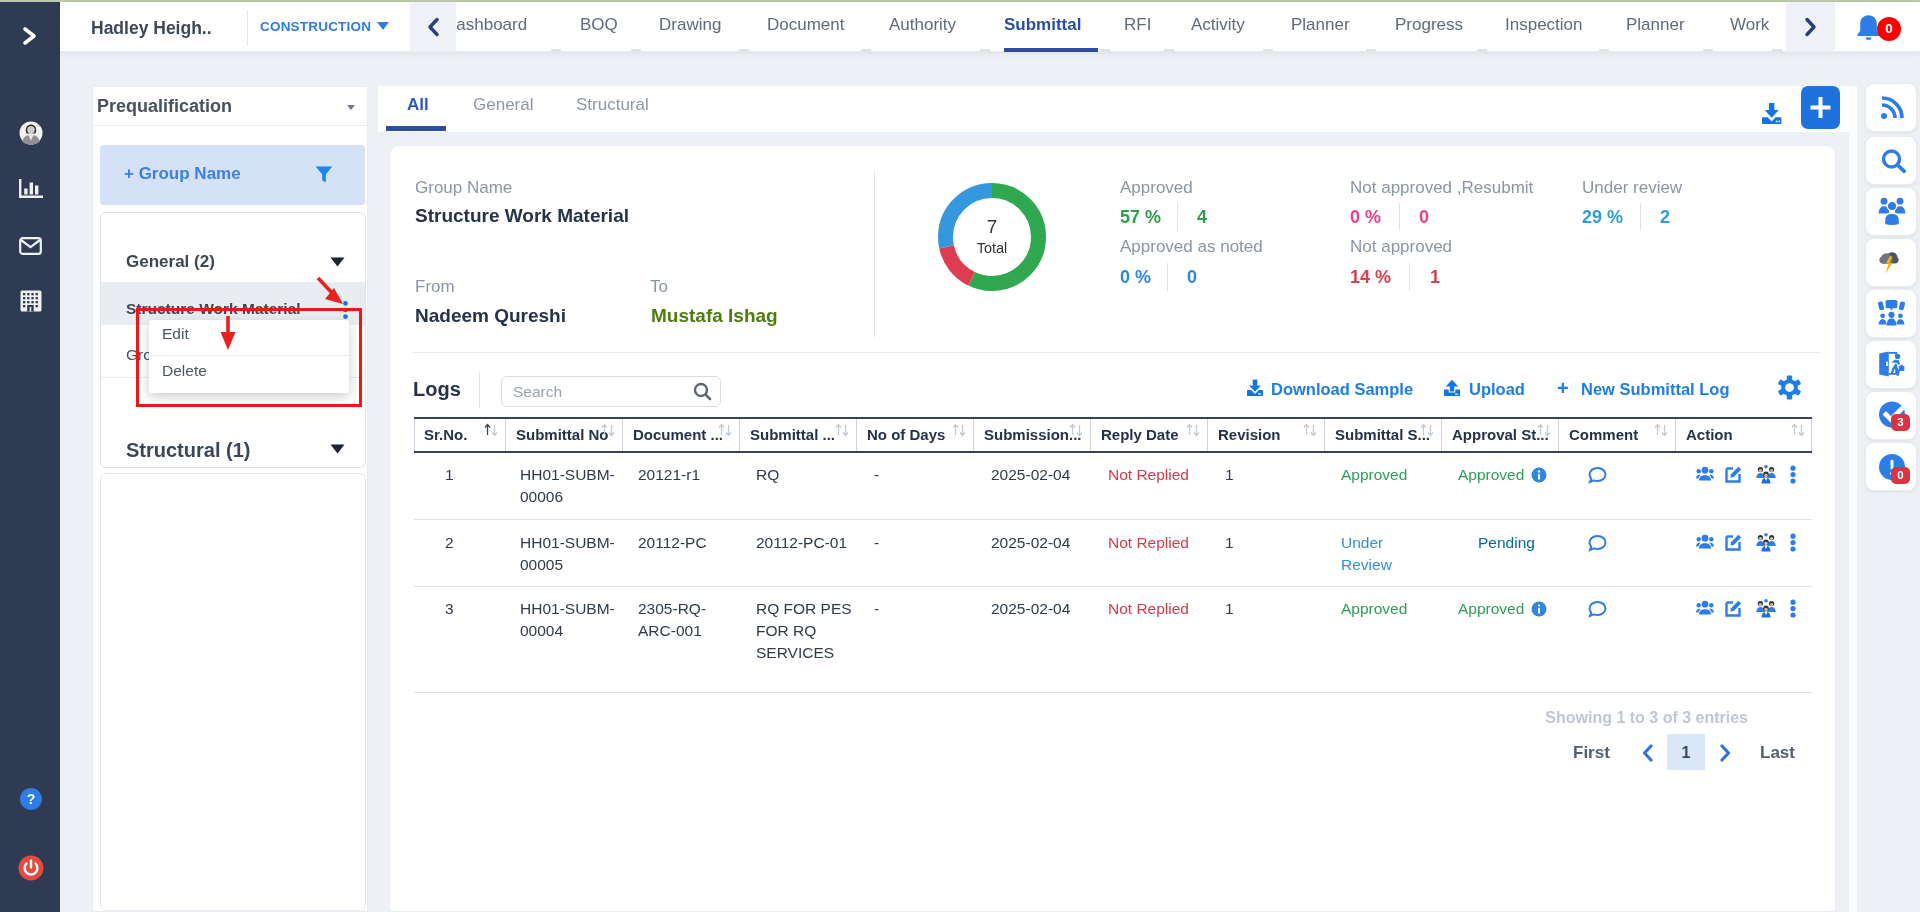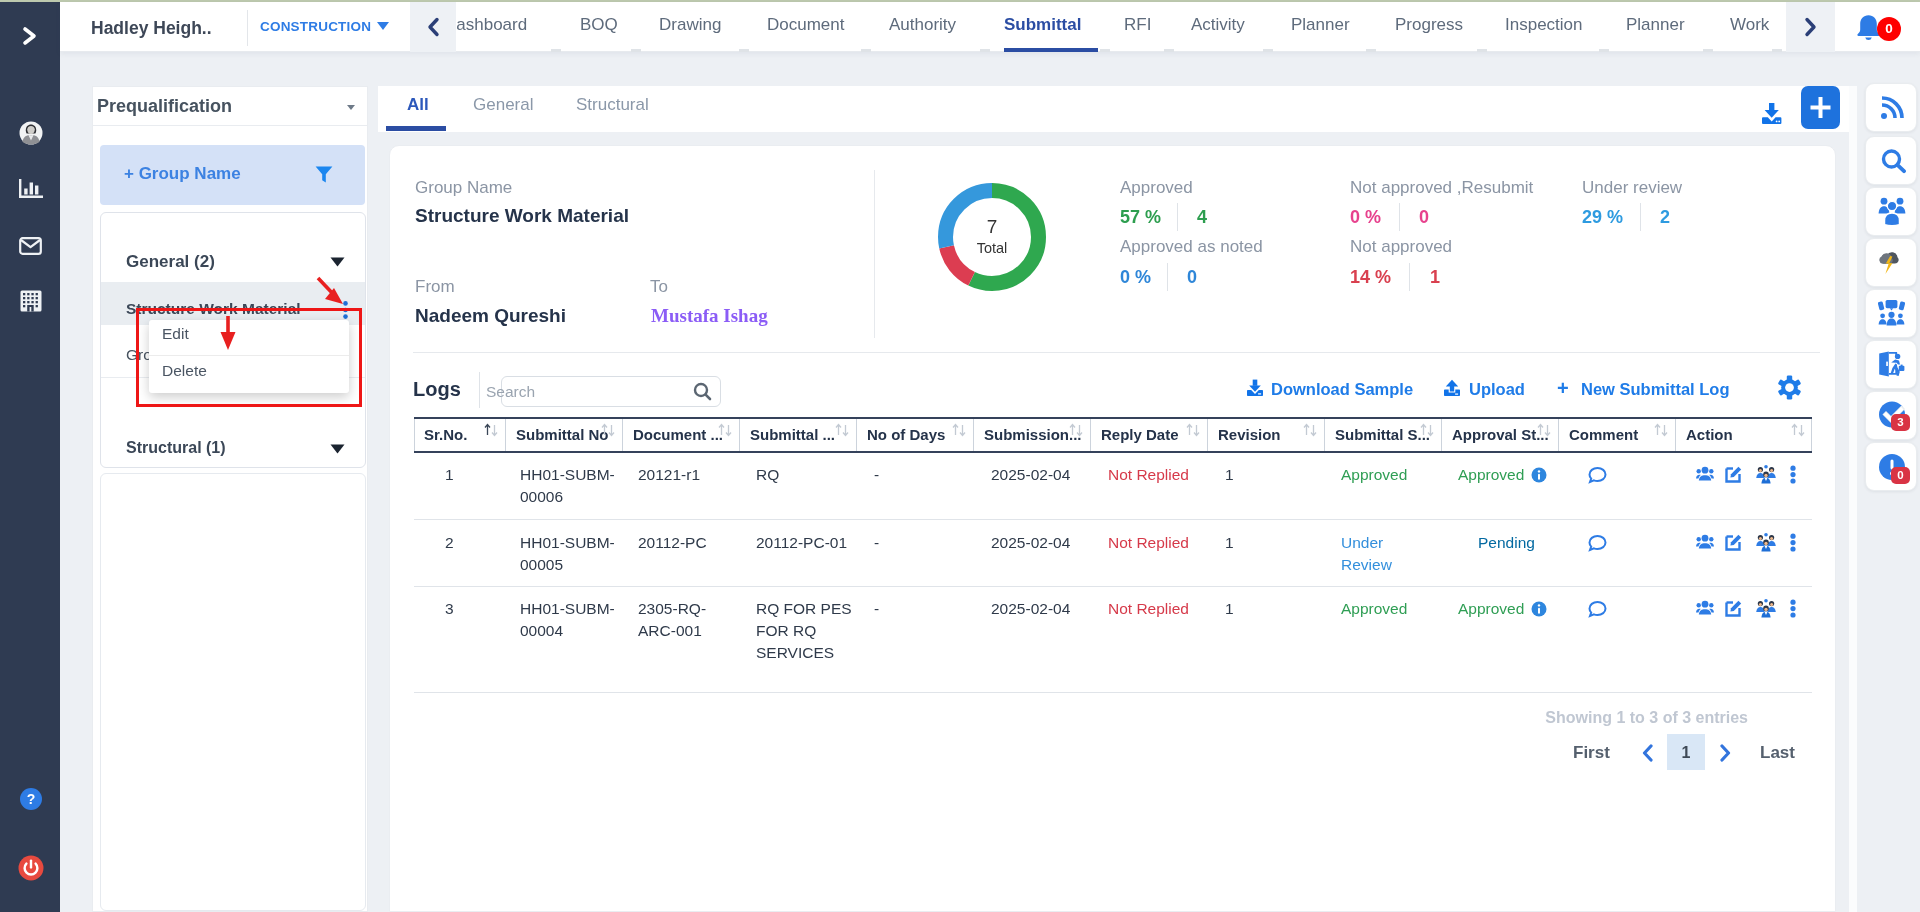--- a/index.html
+++ b/index.html
@@ -207,21 +207,21 @@
   </svg>
 <div class="abs" style="left:101px;top:282px;width:264px;height:43px;background:#e9edf1;"></div>
 <div class="abs" style="left:126px;top:300px;font-size:15.5px;font-weight:bold;color:#3b4757;">Structure Work Material</div>
 <svg class="abs" style="left:343px;top:301px;" width="5" height="18" viewBox="0 0 5 18">
     <circle cx="2.5" cy="2.4" r="2.3" fill="#1f6fd6"></circle>
     <circle cx="2.5" cy="9" r="2.3" fill="#1f6fd6"></circle>
     <circle cx="2.5" cy="15.6" r="2.3" fill="#1f6fd6"></circle>
   </svg>
 <div class="abs" style="left:126px;top:346px;font-size:15.5px;color:#47525f;">Group 1</div>
 <div class="abs" style="left:101px;top:377px;width:264px;height:1px;background:#e9ecf0;"></div>
-<div class="abs" style="left:126px;top:439px;font-size:16px;font-weight:bold;color:#3b4757;">Structural (1)</div>
+<div class="abs" style="left:126px;top:439px;font-size:20px;font-weight:bold;color:#3b4757;">Structural (1)</div>
 <svg class="abs" style="left:330px;top:444px;" width="15" height="10" viewBox="0 0 15 10">
     <path d="M0.5 0.5 L14.5 0.5 L7.5 9.5 Z" fill="#1b2430"></path>
   </svg>
 
 <div class="abs" style="left:100px;top:473px;width:266px;height:438px;border:1px solid #e6eaef;border-radius:6px;background:#fff;"></div>
 
 <div class="abs" id="tabstrip" style="left:378px;top:86px;width:1472px;height:46px;background:#ffffff;"></div>
 <div class="abs" style="left:407px;top:95px;font-size:17px;font-weight:bold;color:#2c58bb;">All</div>
 <div class="abs" style="left:386px;top:126px;width:60px;height:5px;background:#2b4da3;"></div>
 <div class="abs" style="left:473px;top:95px;font-size:17px;color:#8b98a9;">General</div>
@@ -240,21 +240,21 @@
     <path d="M12.5 3 L12.5 24 M2.5 13.5 L22.5 13.5" stroke="#ffffff" stroke-width="4"></path>
   </svg>
 
 <div class="abs" id="maincard" style="left:389px;top:145px;width:1447px;height:767px;background:#ffffff;border:1px solid #eaedf1;border-radius:10px 10px 0 0;"></div>
 
 <div class="abs" style="left:415px;top:178px;font-size:17px;color:#8b95a4;">Group Name</div>
 <div class="abs" style="left:415px;top:205px;font-size:19px;font-weight:bold;color:#25334a;">Structure Work Material</div>
 <div class="abs" style="left:415px;top:277px;font-size:17px;color:#8b95a4;">From</div>
 <div class="abs" style="left:415px;top:305px;font-size:19px;font-weight:bold;color:#25334a;">Nadeem Qureshi</div>
 <div class="abs" style="left:650px;top:277px;font-size:17px;color:#8b95a4;">To</div>
-<div class="abs" style="left:651px;top:305px;font-size:19px;font-weight:bold;color:#8b5cf6;font-family:Liberation Serif, serif;">Mustafa Ishag</div>
+<div class="abs" style="left:651px;top:305px;font-size:19px;font-weight:bold;color:#4d7c0f;">Mustafa Ishag</div>
 <div class="abs" style="left:874px;top:170px;width:1px;height:168px;background:#e6e9ed;"></div>
 
 <svg class="abs" style="left:938px;top:183px;" width="108" height="108" viewBox="0 0 108 108">
   <g transform="rotate(-90 54 54)">
     <circle cx="54" cy="54" r="46.5" fill="none" stroke="#2fa84f" stroke-width="15" stroke-dasharray="166.96 125.24" stroke-dashoffset="0"></circle>
     <circle cx="54" cy="54" r="46.5" fill="none" stroke="#dc3d51" stroke-width="15" stroke-dasharray="41.74 250.46" stroke-dashoffset="-166.96"></circle>
     <circle cx="54" cy="54" r="46.5" fill="none" stroke="#3598dc" stroke-width="15" stroke-dasharray="83.5 208.7" stroke-dashoffset="-208.7"></circle>
   </g>
   <text x="54" y="50" text-anchor="middle" font-size="19" fill="#333333">7</text>
   <text x="54" y="70" text-anchor="middle" font-size="14.5" fill="#333333">Total</text>
@@ -280,21 +280,21 @@
   <div class="abs" style="left:1582px;top:178px;font-size:17px;color:#8b95a4;">Under review</div>
   <div class="abs" style="left:1582px;top:207px;font-size:18px;font-weight:bold;color:#2e9be0;">29 %</div>
   <div class="abs" style="left:1640px;top:203px;width:1px;height:28px;background:#dfe3e8;"></div>
   <div class="abs" style="left:1660px;top:207px;font-size:18px;font-weight:bold;color:#2e9be0;">2</div>
 </div>
 <div class="abs" style="left:413px;top:352px;width:1407px;height:1px;background:#e6e9ed;"></div>
 
 <div class="abs" style="left:413px;top:378px;font-size:20px;font-weight:bold;color:#25334a;">Logs</div>
 <div class="abs" style="left:479px;top:372px;width:1px;height:36px;background:#dfe3e8;"></div>
 <div class="abs" style="left:501px;top:376px;width:220px;height:31px;border:1px solid #d9dee4;border-radius:6px;background:#fff;"></div>
-<div class="abs" style="left:486px;top:383px;font-size:15.5px;color:#9aa4b0;">Search</div>
+<div class="abs" style="left:513px;top:383px;font-size:15.5px;color:#9aa4b0;">Search</div>
 <svg class="abs" style="left:693px;top:382px;" width="19" height="19" viewBox="0 0 19 19">
     <circle cx="8" cy="8" r="6" fill="none" stroke="#5b6672" stroke-width="2.4"></circle>
     <path d="M12.6 12.6 L17 17" stroke="#5b6672" stroke-width="2.6" stroke-linecap="round"></path>
   </svg>
 <div id="logbuttons">
   <svg class="abs" style="left:1246px;top:379px;" width="18" height="18" viewBox="0 0 18 18">
     <g fill="#1173e8">
       <rect x="6.7" y="0.6" width="4.6" height="6.2"></rect>
       <path d="M3.2 6.6 L14.8 6.6 L9 12.8 Z"></path>
       <path d="M1 11.7 Q1 10.9 1.8 10.9 L5.2 10.9 L9 15 L12.8 10.9 L16.2 10.9 Q17 10.9 17 11.7 L17 16.2 Q17 17 16.2 17 L1.8 17 Q1 17 1 16.2 Z"></path>

